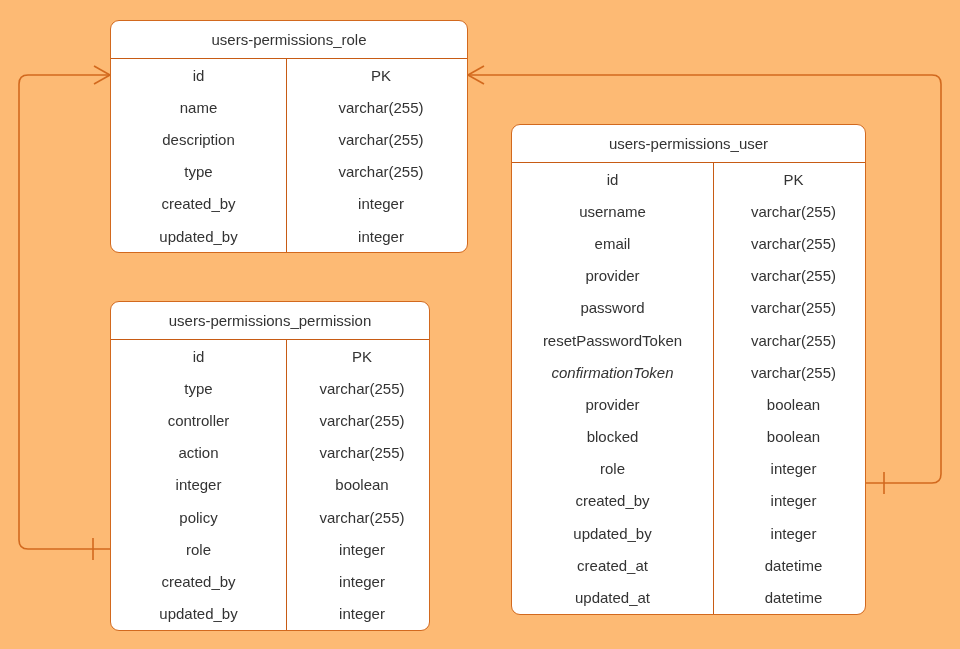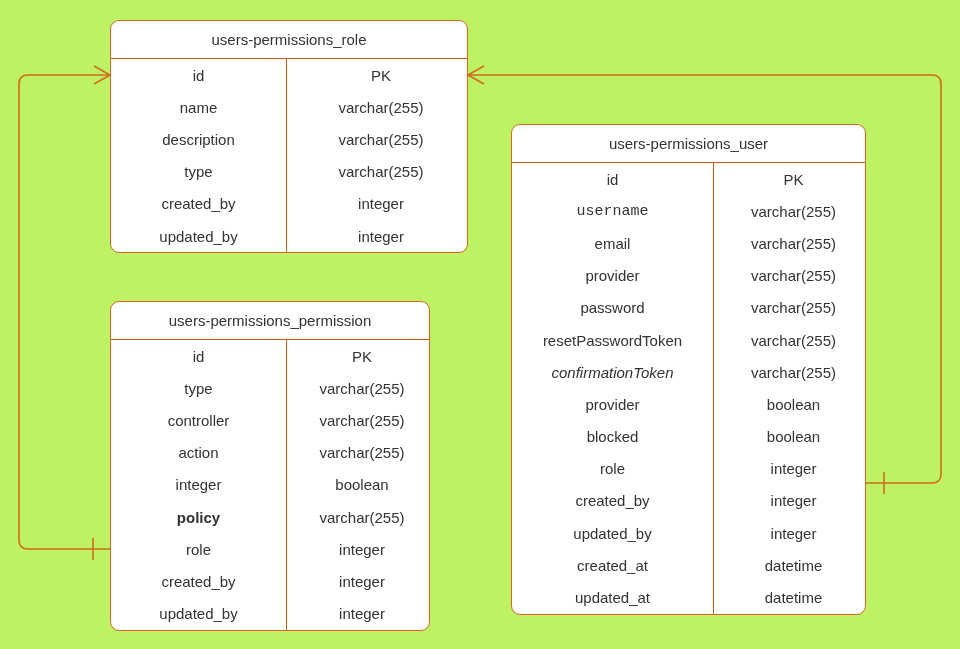--- a/index.html
+++ b/index.html
@@ -4,21 +4,21 @@
 <style>
   html, body {
     margin: 0;
     padding: 0;
     background: #ffffff;
   }
   #canvas {
     position: relative;
     width: 960px;
     height: 649px;
-    background: #bef264;
+    background: #fdba74;
     font-family: "Liberation Sans", sans-serif;
     overflow: hidden;
   }
   .er-table {
     position: absolute;
     box-sizing: border-box;
     border: 1.6px solid #d2691e;
     border-radius: 9px;
     background: #ffffff;
     overflow: hidden;
@@ -153,21 +153,21 @@
           </div>
           <div class="er-row">
             <div class="er-col-name" style="width: 176px;">action</div>
             <div class="er-col-type">varchar(255)</div>
           </div>
           <div class="er-row">
             <div class="er-col-name" style="width: 176px;">integer</div>
             <div class="er-col-type">boolean</div>
           </div>
           <div class="er-row">
-            <div class="er-col-name" style="width: 176px; font-weight: bold;">policy</div>
+            <div class="er-col-name" style="width: 176px;">policy</div>
             <div class="er-col-type">varchar(255)</div>
           </div>
           <div class="er-row">
             <div class="er-col-name" style="width: 176px;">role</div>
             <div class="er-col-type">integer</div>
           </div>
           <div class="er-row">
             <div class="er-col-name" style="width: 176px;">created_by</div>
             <div class="er-col-type">integer</div>
           </div>
@@ -178,21 +178,21 @@
         </div>
       </div>
       <div class="er-table" style="left: 511px; top: 124px; width: 355px;">
         <div class="er-title">users-permissions_user</div>
         <div class="er-rows">
           <div class="er-row">
             <div class="er-col-name" style="width: 202px;">id</div>
             <div class="er-col-type">PK</div>
           </div>
           <div class="er-row">
-            <div class="er-col-name" style="width: 202px; font-family: Liberation Mono, monospace;">username</div>
+            <div class="er-col-name" style="width: 202px;">username</div>
             <div class="er-col-type">varchar(255)</div>
           </div>
           <div class="er-row">
             <div class="er-col-name" style="width: 202px;">email</div>
             <div class="er-col-type">varchar(255)</div>
           </div>
           <div class="er-row">
             <div class="er-col-name" style="width: 202px;">provider</div>
             <div class="er-col-type">varchar(255)</div>
           </div>

